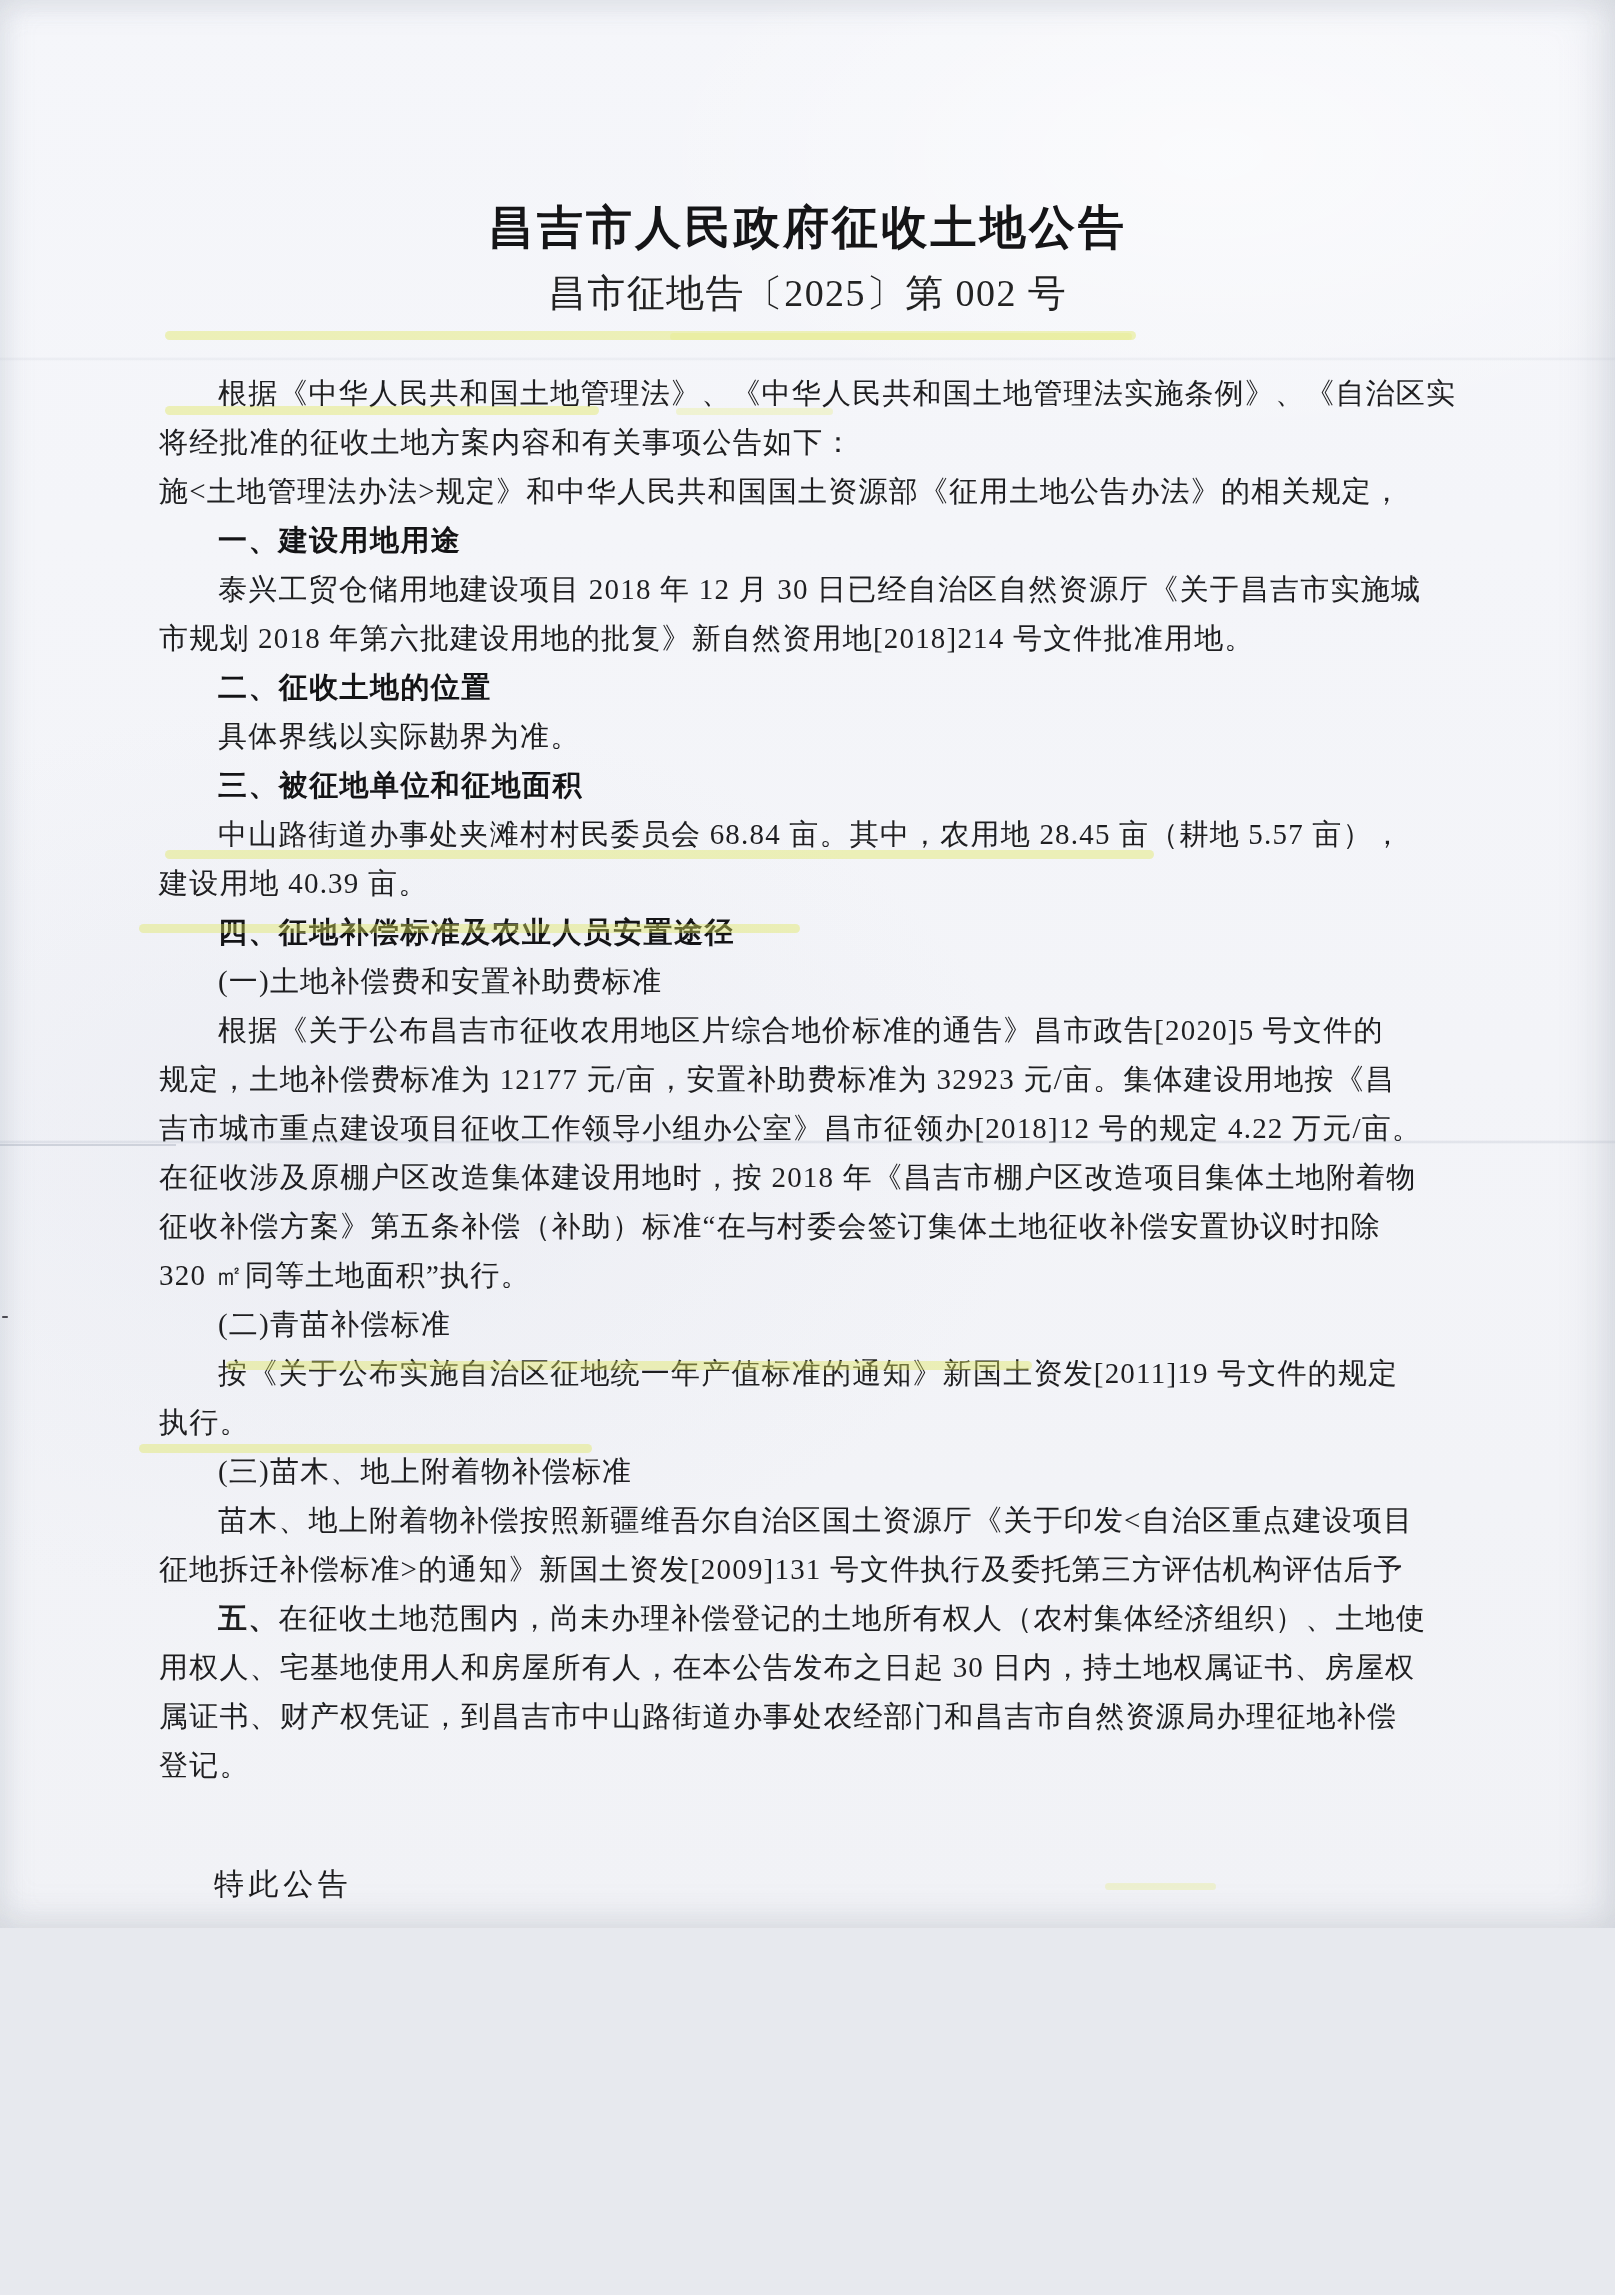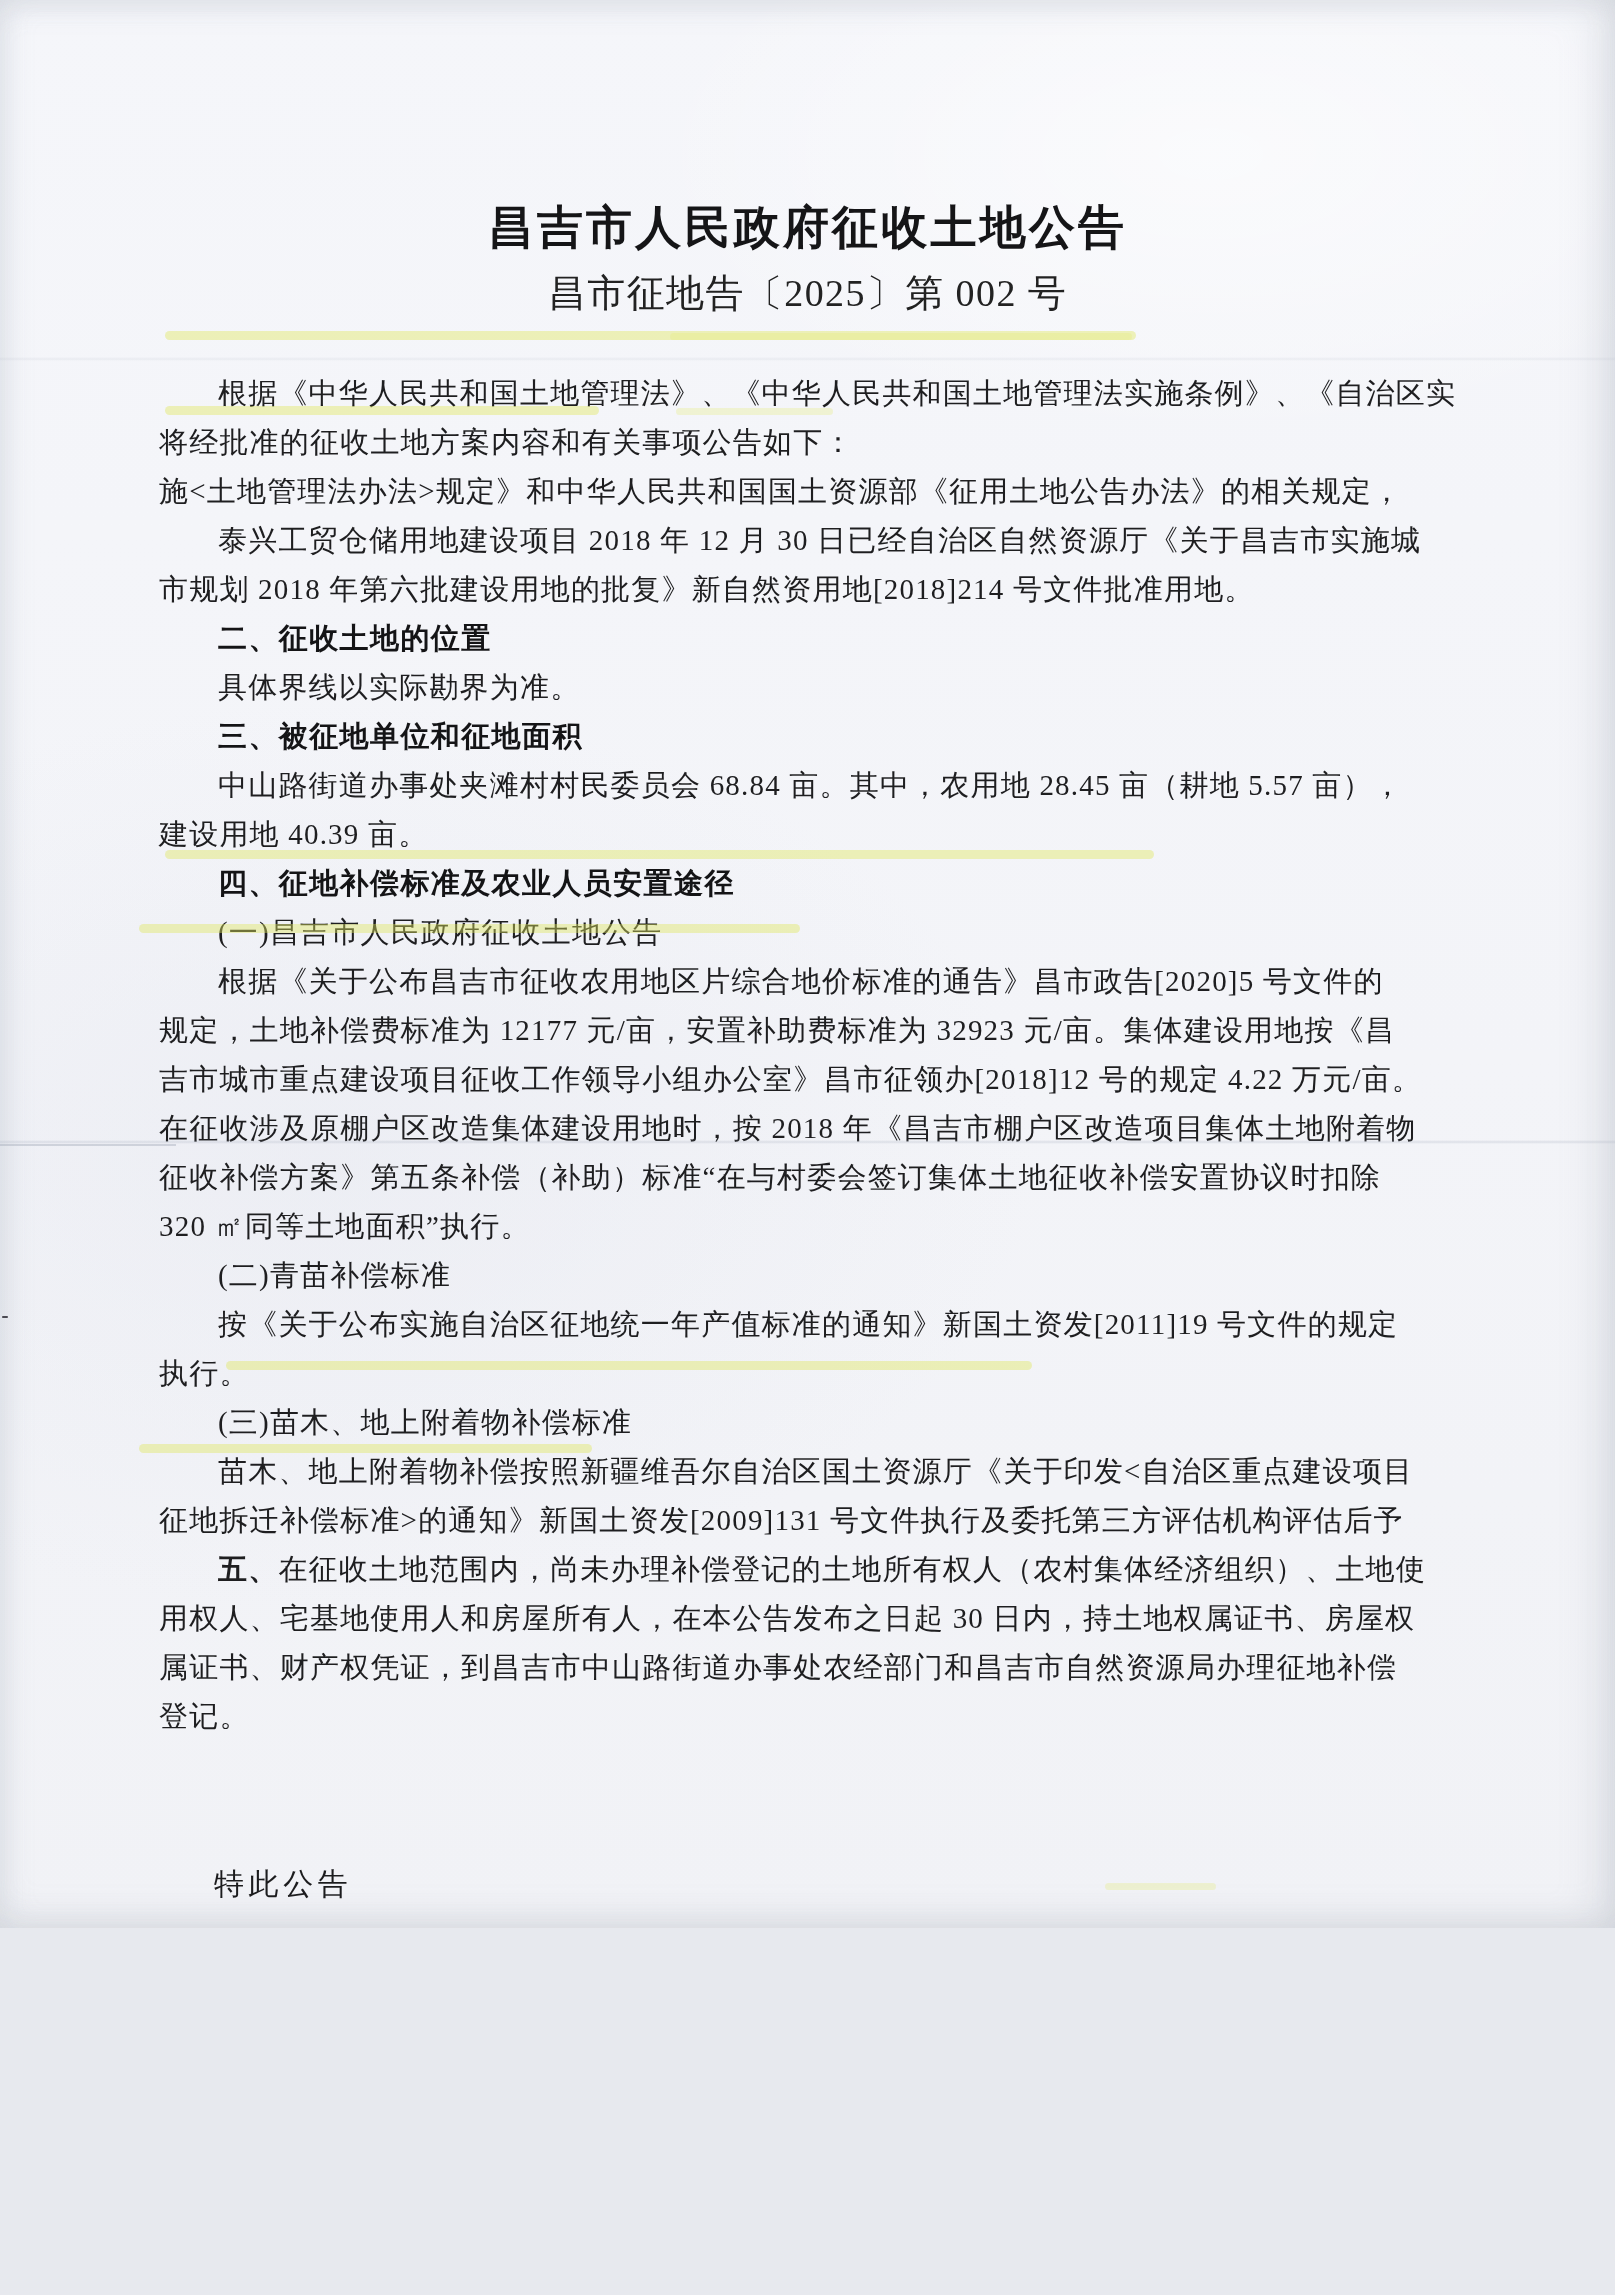--- a/index.html
+++ b/index.html
@@ -98,29 +98,30 @@
 
 <div id="page">
 
   <div class="doc-title">昌吉市人民政府征收土地公告</div>
   <div class="doc-number">昌市征地告〔2025〕第 002 号</div>
 
   <div id="doc-body">
       <div class="line para">根据《中华人民共和国土地管理法》、《中华人民共和国土地管理法实施条例》、《自治区实</div>
       <div class="line cont">将经批准的征收土地方案内容和有关事项公告如下：</div>
       <div class="line cont">施&lt;土地管理法办法&gt;规定》和中华人民共和国国土资源部《征用土地公告办法》的相关规定，</div>
+      <div class="line head">一、建设用地用途</div>
       <div class="line para">泰兴工贸仓储用地建设项目 2018 年 12 月 30 日已经自治区自然资源厅《关于昌吉市实施城</div>
       <div class="line cont">市规划 2018 年第六批建设用地的批复》新自然资用地[2018]214 号文件批准用地。</div>
       <div class="line head">二、征收土地的位置</div>
       <div class="line para">具体界线以实际勘界为准。</div>
       <div class="line head">三、被征地单位和征地面积</div>
       <div class="line para">中山路街道办事处夹滩村村民委员会 68.84 亩。其中，农用地 28.45 亩（耕地 5.57 亩），</div>
       <div class="line cont">建设用地 40.39 亩。</div>
       <div class="line head">四、征地补偿标准及农业人员安置途径</div>
-      <div class="line para">(一)昌吉市人民政府征收土地公告</div>
+      <div class="line para">(一)土地补偿费和安置补助费标准</div>
       <div class="line para">根据《关于公布昌吉市征收农用地区片综合地价标准的通告》昌市政告[2020]5 号文件的</div>
       <div class="line cont">规定，土地补偿费标准为 12177 元/亩，安置补助费标准为 32923 元/亩。集体建设用地按《昌</div>
       <div class="line cont">吉市城市重点建设项目征收工作领导小组办公室》昌市征领办[2018]12 号的规定 4.22 万元/亩。</div>
       <div class="line cont">在征收涉及原棚户区改造集体建设用地时，按 2018 年《昌吉市棚户区改造项目集体土地附着物</div>
       <div class="line cont">征收补偿方案》第五条补偿（补助）标准“在与村委会签订集体土地征收补偿安置协议时扣除</div>
       <div class="line cont">320 ㎡同等土地面积”执行。</div>
       <div class="line para">(二)青苗补偿标准</div>
       <div class="line para">按《关于公布实施自治区征地统一年产值标准的通知》新国土资发[2011]19 号文件的规定</div>
       <div class="line cont">执行。</div>
       <div class="line para">(三)苗木、地上附着物补偿标准</div>

